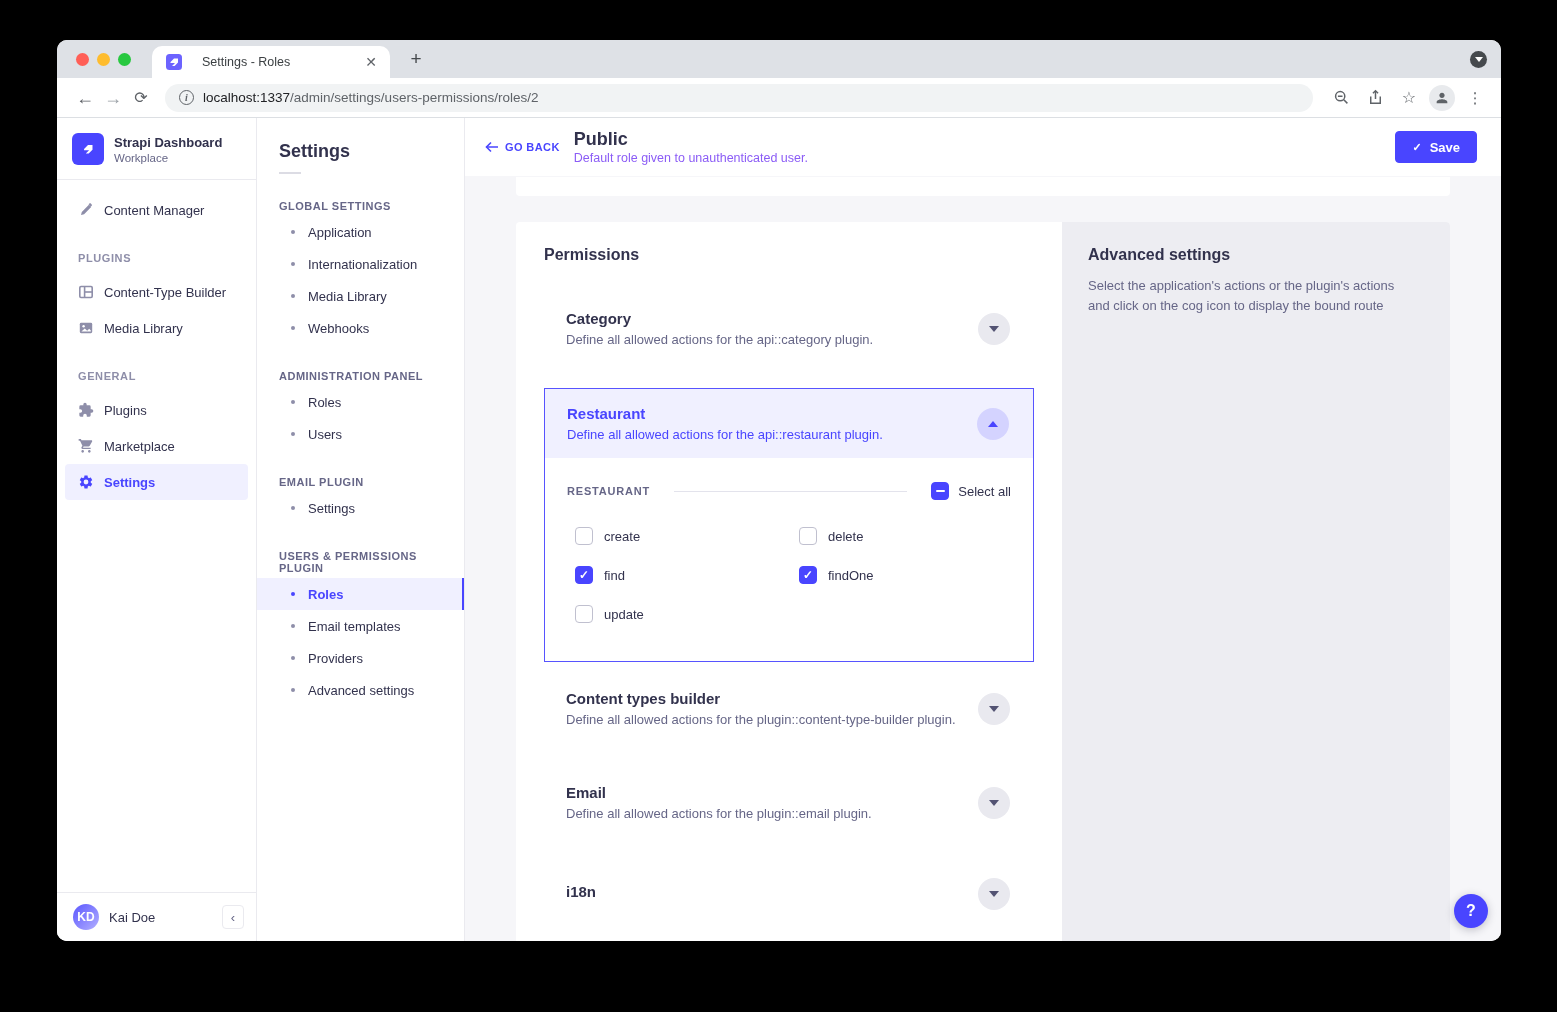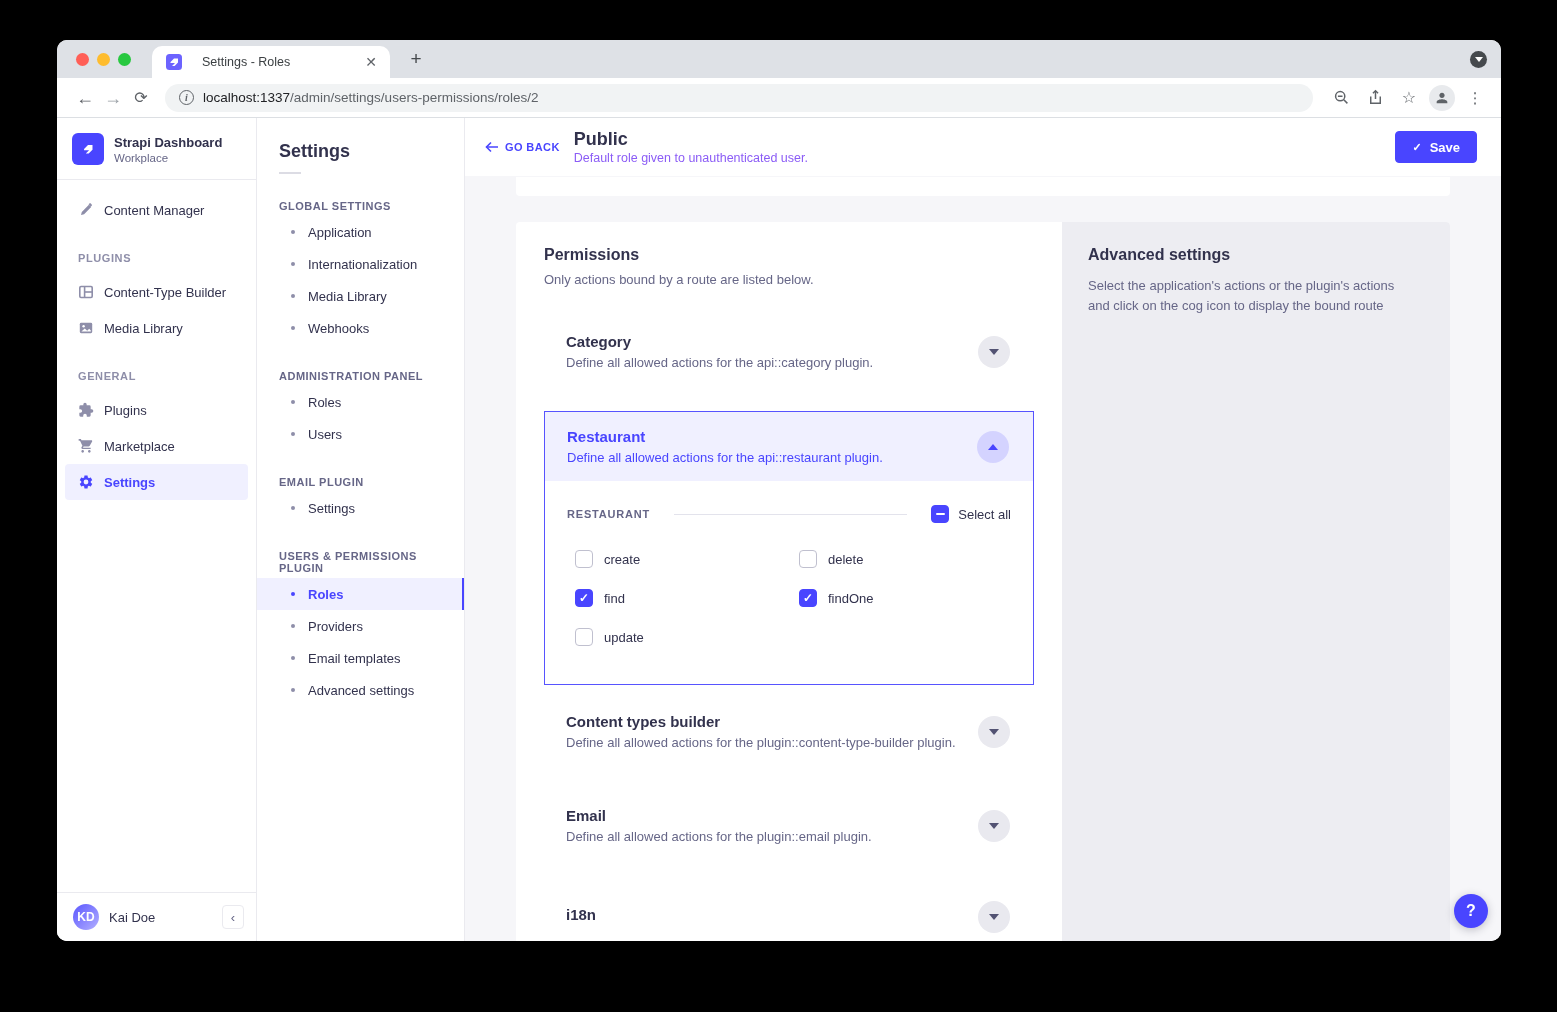--- a/index.html
+++ b/index.html
@@ -287,25 +287,25 @@
           <span data-interactable="false">Settings</span>
         </div>
 
       <div class="sn-label" data-interactable="false">USERS &amp; PERMISSIONS PLUGIN</div>
       <div class="sn-item active" data-interactable="true">
           <i class="dot" data-interactable="false"></i>
           <span data-interactable="false">Roles</span>
         </div>
       <div class="sn-item" data-interactable="true">
           <i class="dot" data-interactable="false"></i>
+          <span data-interactable="false">Email templates</span>
+        </div>
+      <div class="sn-item" data-interactable="true">
+          <i class="dot" data-interactable="false"></i>
           <span data-interactable="false">Providers</span>
-        </div>
-      <div class="sn-item" data-interactable="true">
-          <i class="dot" data-interactable="false"></i>
-          <span data-interactable="false">Email templates</span>
         </div>
       <div class="sn-item" data-interactable="true">
           <i class="dot" data-interactable="false"></i>
           <span data-interactable="false">Advanced settings</span>
         </div>
     </nav>
 
     <div class="main" data-interactable="false">
       <div class="main-header" data-interactable="false">
         <span class="goback" data-interactable="true">
@@ -325,21 +325,20 @@
         </button>
       </div>
 
       <div class="content" data-interactable="true">
         <div class="partial-card" data-interactable="false"></div>
 
         <div class="card" data-interactable="false">
 
           <section class="perms" data-interactable="false">
             <h2 data-interactable="false">Permissions</h2>
-            <p class="perms-sub" data-interactable="false">Only actions bound by a route are listed below.</p>
 
             <div class="perm-list">
 
               <div class="perm-section" data-interactable="true">
                 <span>
                   <div class="ps-name" data-interactable="false">Category</div>
                   <div class="ps-desc" data-interactable="false">Define all allowed actions for the api::category plugin.</div>
                 </span>
                 <button class="chev" data-interactable="true">
                     <i class="tri-down" data-interactable="false"></i>

